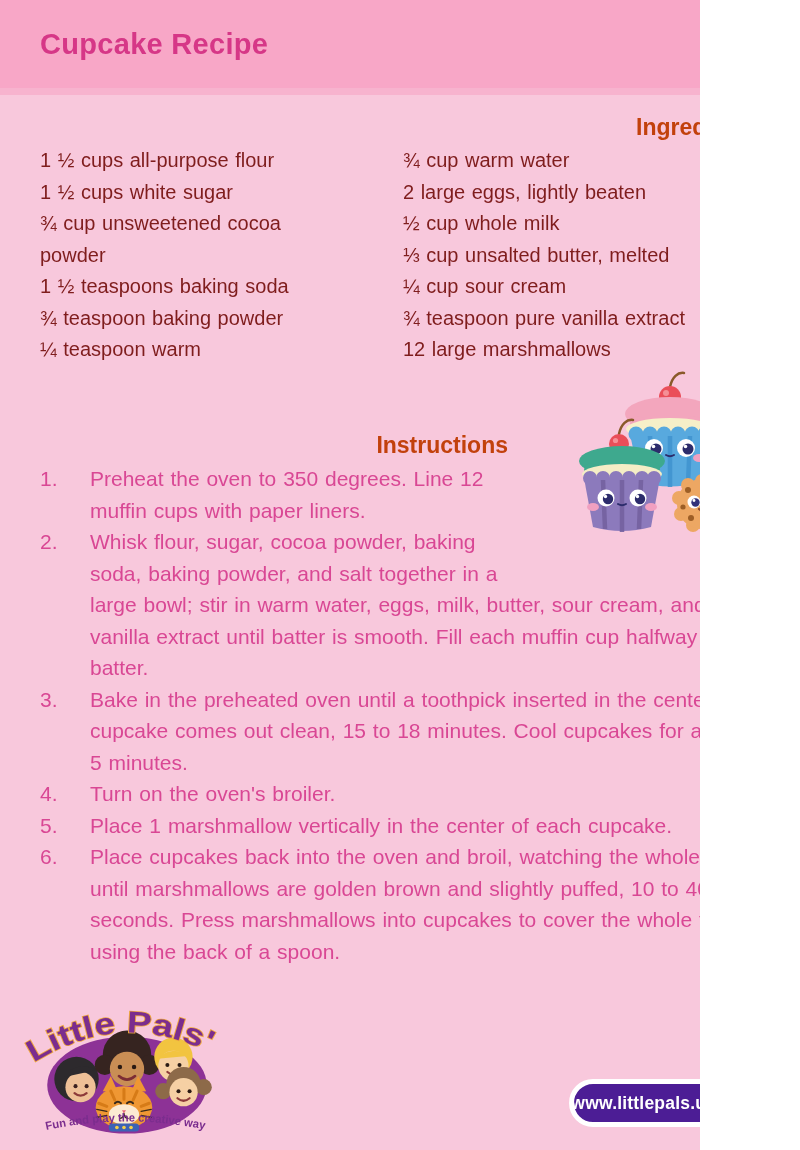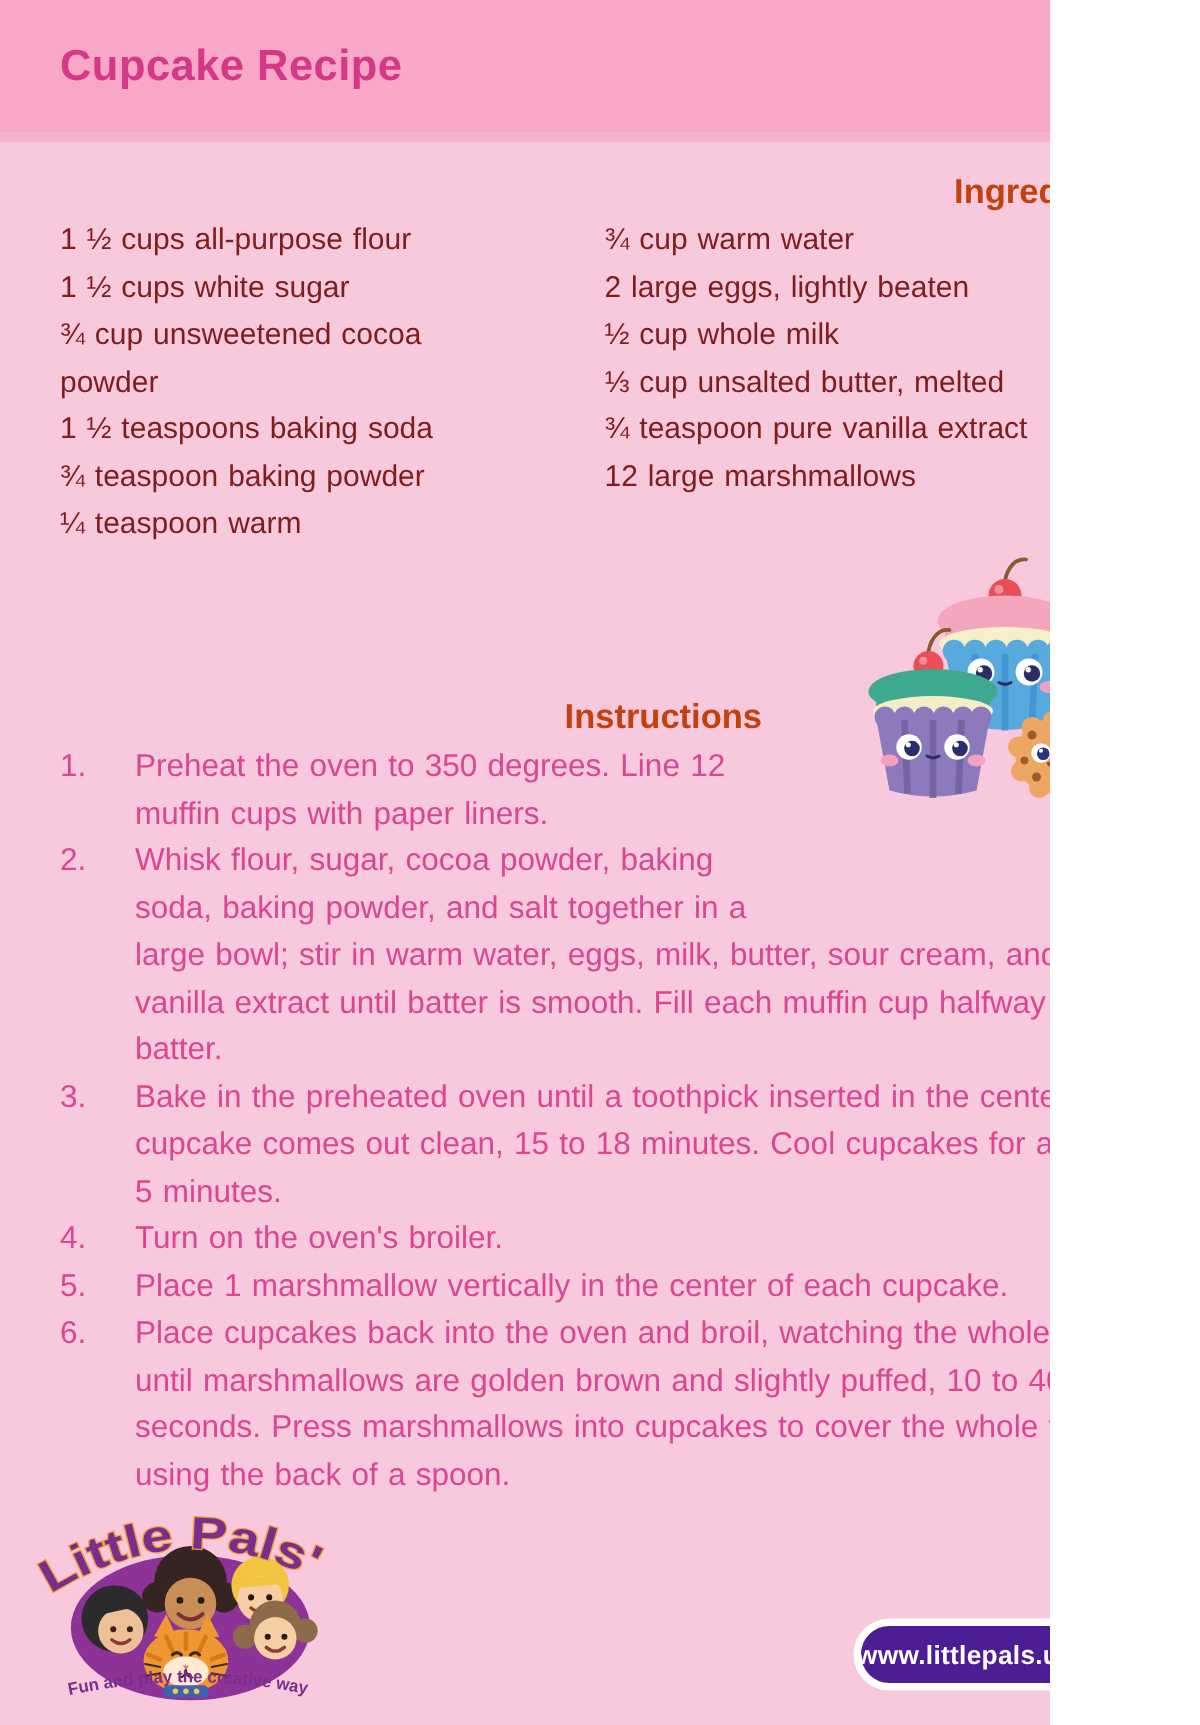--- a/index.html
+++ b/index.html
@@ -18,21 +18,21 @@
 
   .section-heading { font-size:23px; font-weight:bold; color:#c2410c; line-height:32px; margin:0 0 2px 0;text-align:right; }
 
   .ingredients { position:absolute; top:111px; left:40px; width:720px; }
   .ing-cols { display:flex; }
   .ing-col-left { width:363px; flex:0 0 363px; }
   .ing-col-right { flex:1; }
   .ing-item { font-size:20px; line-height:31.5px; color:#7f1d1d; word-spacing:1px; }
   .ing-col-left .ing-item { max-width:300px; }
 
-  .instructions { position:absolute; top:429px; left:40px; width:720px; color:#d94794;margin-top:32px; }
+  .instructions { position:absolute; top:429px; left:40px; width:720px; color:#d94794; }
   .illu-spacer { float:right; width:252px; height:132px; }
   .step { position:relative; padding-left:50px; font-size:21px; line-height:31.5px; word-spacing:1px; }
   .step-num { position:absolute; left:0; top:0; }
 
   .illustration { position:absolute; left:560px; top:370px; width:212px; height:170px; }
   .logo { position:absolute; left:22px; top:998px; width:210px; height:150px; }
 
   .site-button {
     position:absolute; left:569px; top:1079px; width:201px; height:48px;
     background:#4c1d95; border:5px solid #ffffff; border-radius:26px;
@@ -60,20 +60,21 @@
         <div class="ing-item">¾ cup unsweetened cocoa powder</div>
         <div class="ing-item">1 ½ teaspoons baking soda</div>
         <div class="ing-item">¾ teaspoon baking powder</div>
         <div class="ing-item">¼ teaspoon warm</div>
       </div>
       <div class="ing-col-right">
         <div class="ing-item">¾ cup warm water</div>
         <div class="ing-item">2 large eggs, lightly beaten</div>
         <div class="ing-item">½ cup whole milk</div>
         <div class="ing-item">⅓ cup unsalted butter, melted</div>
+        <div class="ing-item">¼ cup sour cream</div>
         <div class="ing-item">¾ teaspoon pure vanilla extract</div>
         <div class="ing-item">12 large marshmallows</div>
       </div>
     </div>
   </section>
 
   <svg class="illustration" viewBox="0 0 212 170" aria-hidden="true">
 
     <g>
       <g fill="#eda763">

